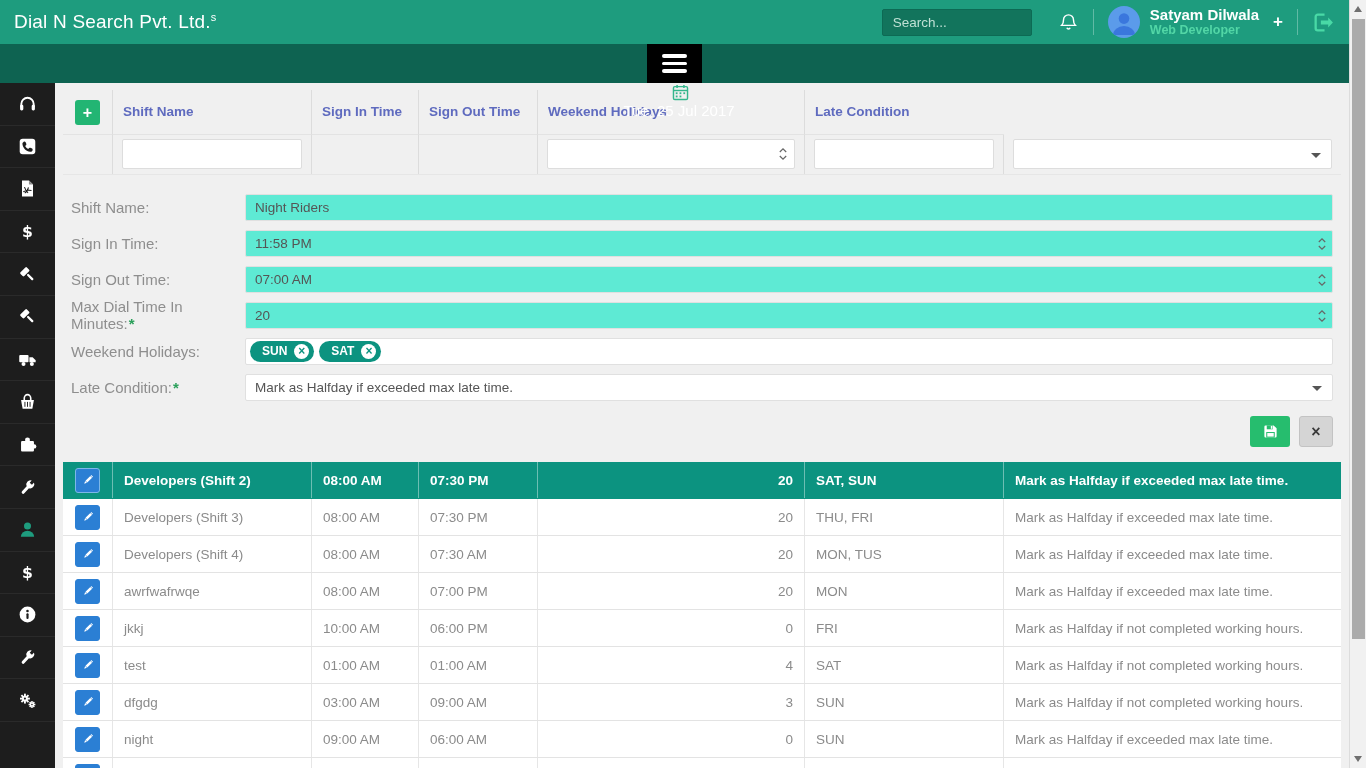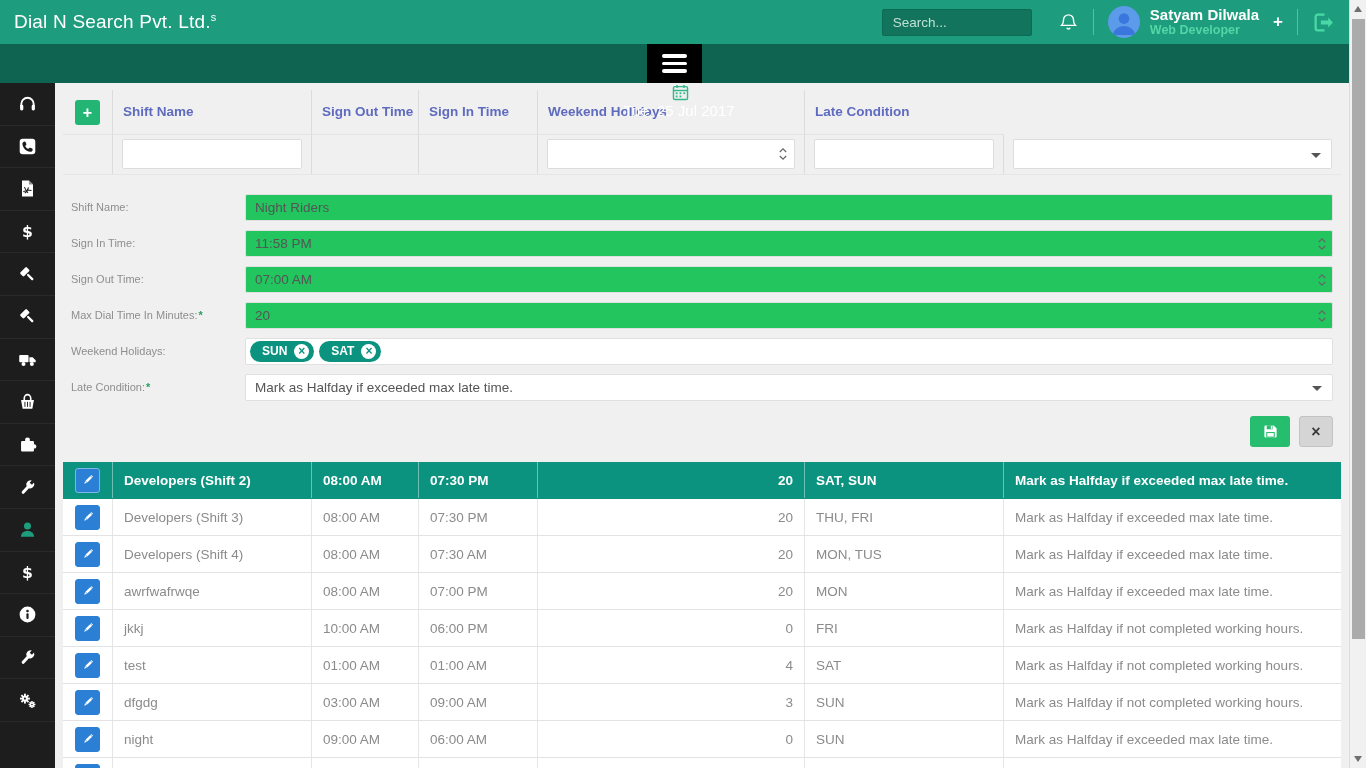--- a/index.html
+++ b/index.html
@@ -63,24 +63,24 @@
   .spinwrap { position:relative; }
   .spinwrap .chev { position:absolute; right:7px; top:7px; pointer-events:auto; cursor:pointer; }
   .selwrap { position:relative; height:30px; background:#fff; border:1px solid #ddd;
     border-radius:2px; cursor:pointer; }
   .caret { position:absolute; right:10px; top:13px; width:0; height:0;
     border-left:5px solid transparent; border-right:5px solid transparent; border-top:5.5px solid #555; }
 
   
   .form { padding-top:14px; }
   .frow { display:flex; align-items:center; height:36px; padding-left:16px; }
-  .flabel { width:174px; flex:none; color:#8e8e8e; font-size:11px; }
+  .flabel { width:174px; flex:none; color:#8e8e8e; font-size:15px; }
   .req { color:#2aa05a; margin-left:1px; font-weight:bold; }
   .fctrl { flex:1; margin-right:16px; position:relative; }
-  .fctrl input { width:100%; height:27px; border:1px solid #e0e0e0; background:#22c55e;
+  .fctrl input { width:100%; height:27px; border:1px solid #e0e0e0; background:#5eead4;
     border-radius:2px; padding:0 9px; font-size:13.5px; color:#555; outline:none; }
   .fctrl .chev { position:absolute; right:6px; top:6px; cursor:pointer; }
   .chipbox { height:27px; border:1px solid #e0e0e0; background:#fff; border-radius:2px;
     display:flex; align-items:center; gap:5px; padding:0 4px; }
   .chip { display:inline-flex; align-items:center; gap:7px; background:#0c9380; color:#fff;
     font-weight:bold; font-size:12px; border-radius:12px; padding:3px 5px 3px 12px; }
   .chipx { width:15px; height:15px; border-radius:50%; background:#fff; color:#0c9380;
     font-weight:bold; font-size:12px; line-height:14px; text-align:center; cursor:pointer; }
   .selbox { height:27px; background:#fff; border:1px solid #e0e0e0; border-radius:2px;
     display:flex; align-items:center; padding:0 9px; font-size:13.5px; color:#555;
@@ -342,22 +342,22 @@
     </div>
   </div>
 
 <div class="main">
   <div class="ftable" id="ftable">
       <div class="cols">
         <div class="fh c0">
           <button class="addbtn">+</button>
         </div>
         <div class="fh"><span>Shift Name</span></div>
+        <div class="fh"><span>Sign In Time</span></div>
         <div class="fh"><span>Sign Out Time</span></div>
-        <div class="fh"><span>Sign In Time</span></div>
         <div class="fh"><span>Weekend Holidays</span></div>
         <div class="fh"><span>Late Condition</span></div>
       </div>
       <div class="cols">
         <div class="fc"></div>
         <div class="fc"><input class="fin" style=""></div>
         <div class="fc"></div>
         <div class="fc"></div>
         <div class="fc">
           <div class="spinwrap"><input class="fin" style=""><span class="chev"><svg viewBox="0 0 10 16" width="10" height="16">

